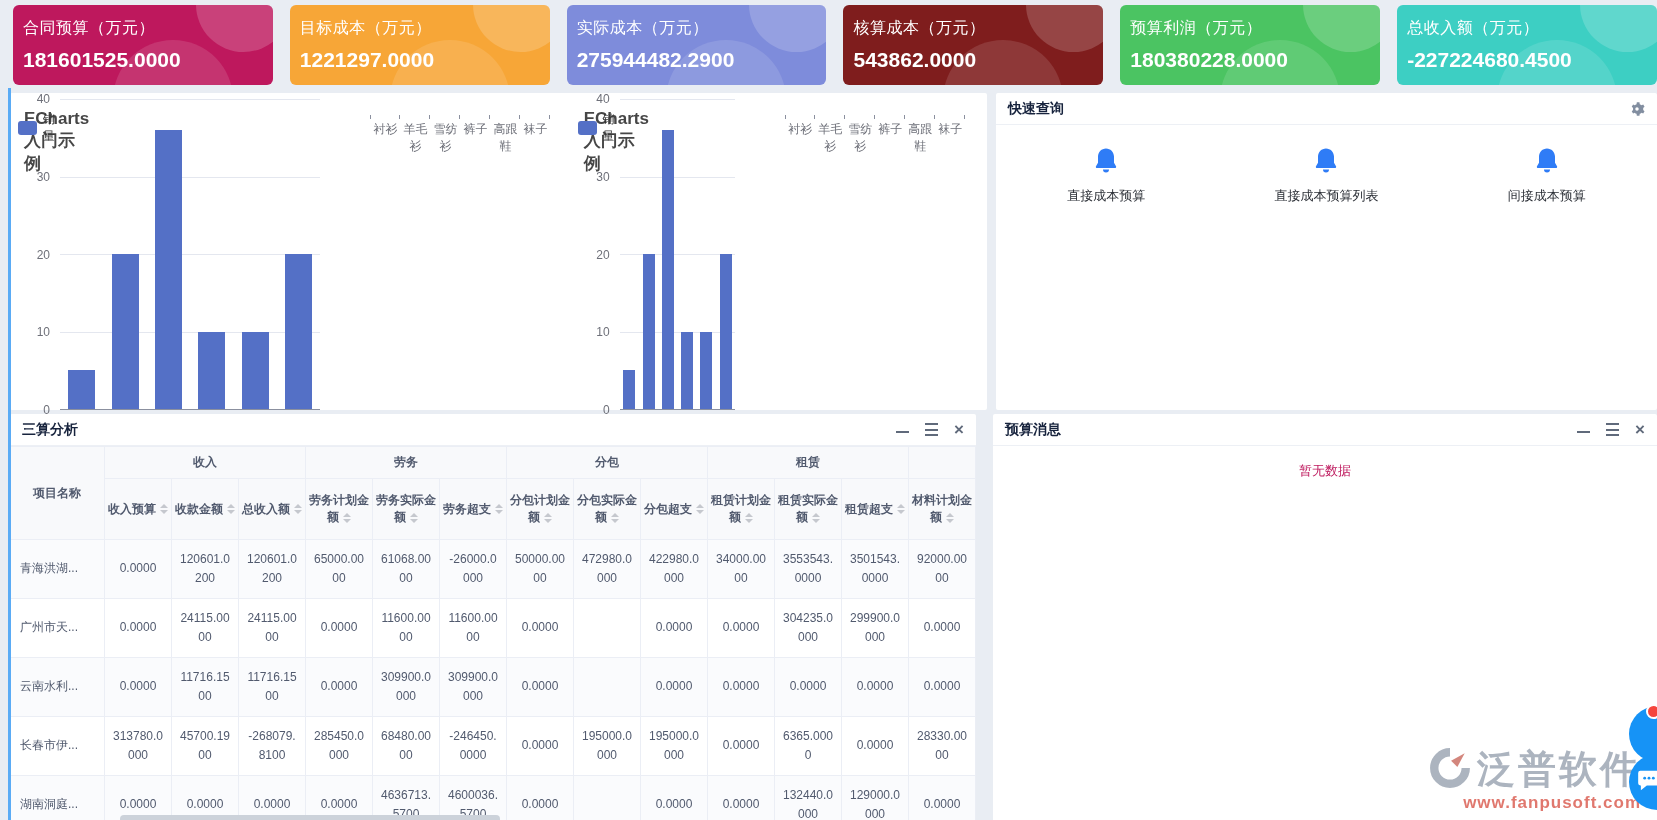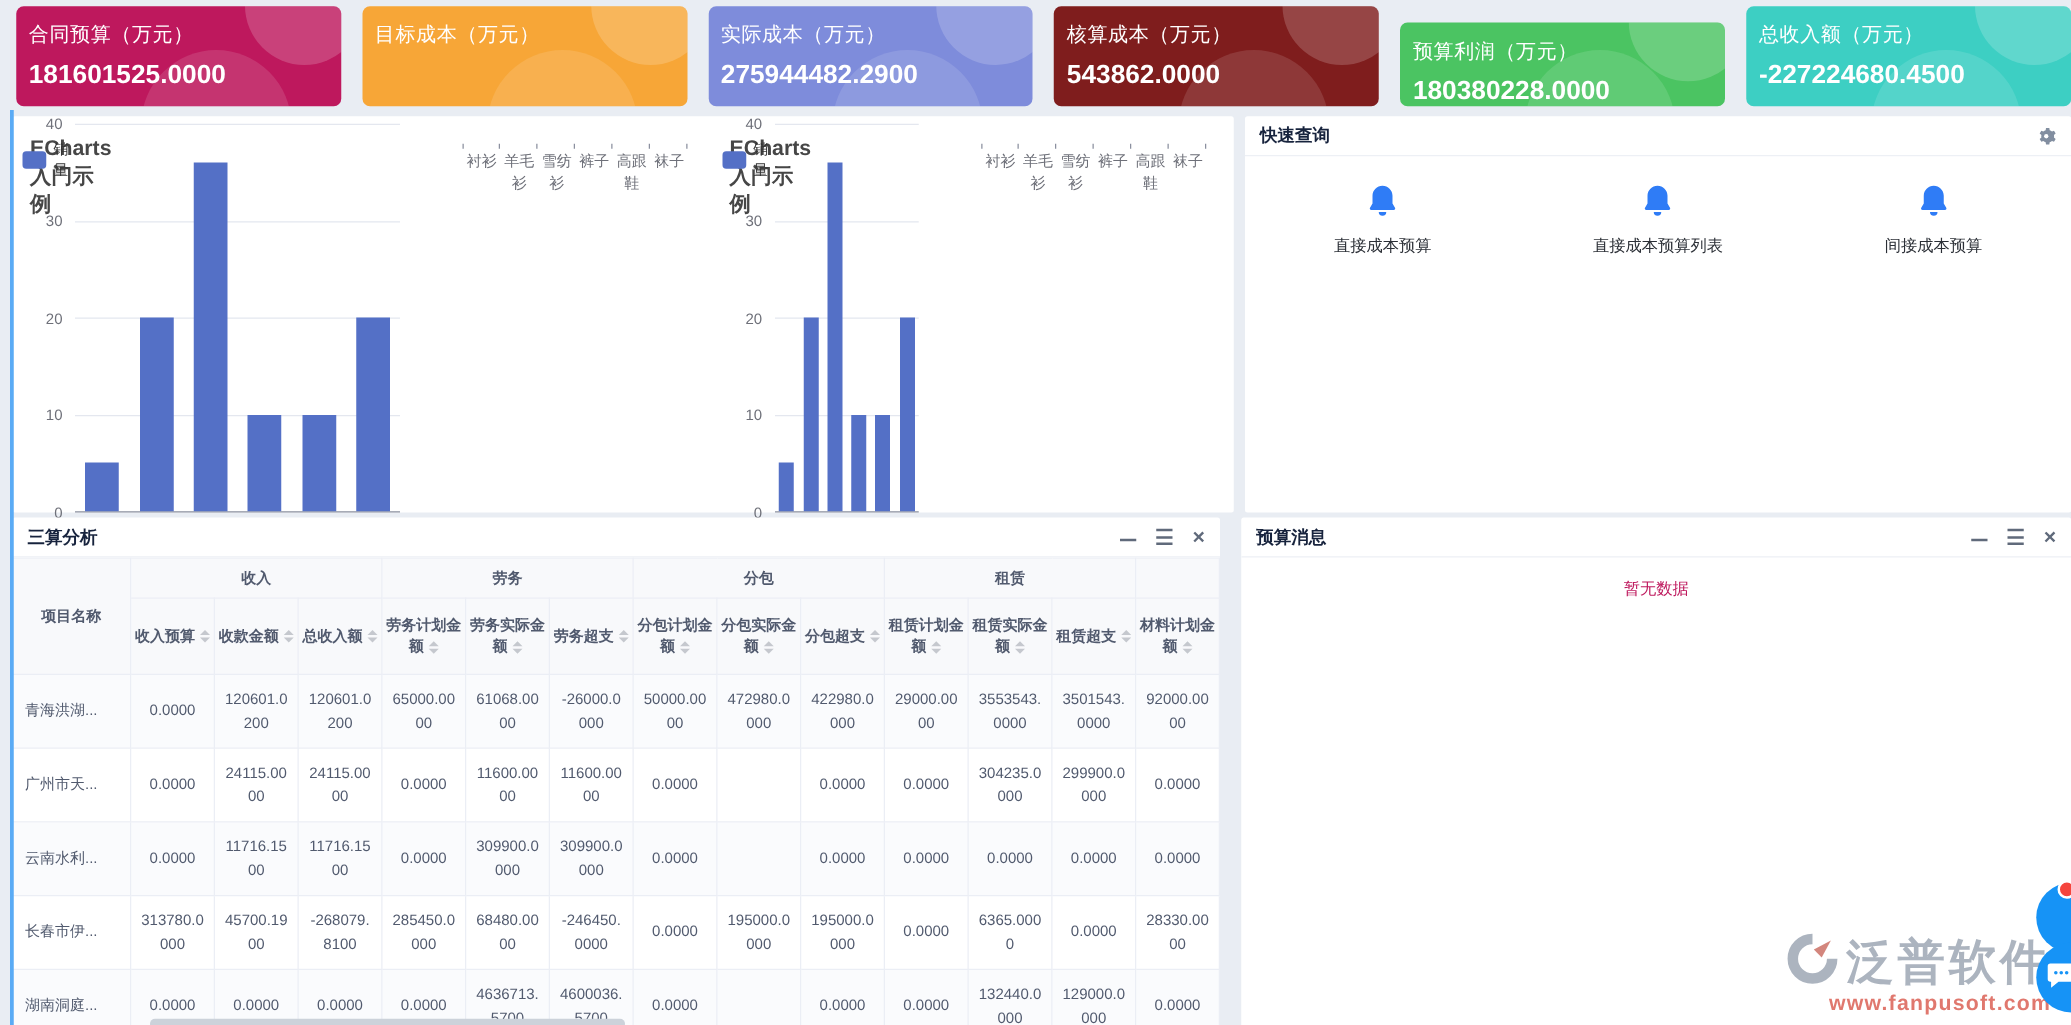--- a/index.html
+++ b/index.html
@@ -101,34 +101,35 @@
     <div class="card" style="background: #be185d;">
       <span class="bubble b1"></span>
       <span class="bubble b2"></span>
       <div class="card-label">合同预算（万元）</div>
       <div class="card-value">181601525.0000</div>
     </div>
     <div class="card" style="background: rgb(247, 166, 55);">
       <span class="bubble b1"></span>
       <span class="bubble b2"></span>
       <div class="card-label">目标成本（万元）</div>
+      <div class="card-value">1221297.0000</div>
     </div>
     <div class="card" style="background: rgb(126, 140, 219);">
       <span class="bubble b1"></span>
       <span class="bubble b2"></span>
       <div class="card-label">实际成本（万元）</div>
       <div class="card-value">275944482.2900</div>
     </div>
     <div class="card" style="background: #7f1d1d;">
       <span class="bubble b1"></span>
       <span class="bubble b2"></span>
       <div class="card-label">核算成本（万元）</div>
       <div class="card-value">543862.0000</div>
     </div>
-    <div class="card" style="background: rgb(75, 196, 98); margin-top: 13px;">
+    <div class="card" style="background: rgb(75, 196, 98);">
       <span class="bubble b1"></span>
       <span class="bubble b2"></span>
       <div class="card-label">预算利润（万元）</div>
       <div class="card-value">180380228.0000</div>
     </div>
     <div class="card" style="background: rgb(61, 207, 195);">
       <span class="bubble b1"></span>
       <span class="bubble b2"></span>
       <div class="card-label">总收入额（万元）</div>
       <div class="card-value">-227224680.4500</div>
@@ -366,21 +367,21 @@
               <td class="td-name">青海洪湖...</td>
               <td>0.0000</td>
               <td>120601.0200</td>
               <td>120601.0200</td>
               <td>65000.0000</td>
               <td>61068.0000</td>
               <td>-26000.0000</td>
               <td>50000.0000</td>
               <td>472980.0000</td>
               <td>422980.0000</td>
-              <td>29000.0000</td>
+              <td>34000.0000</td>
               <td>3553543.0000</td>
               <td>3501543.0000</td>
               <td>92000.0000</td>
             </tr>
             <tr class="even">
               <td class="td-name">广州市天...</td>
               <td>0.0000</td>
               <td>24115.0000</td>
               <td>24115.0000</td>
               <td>0.0000</td>

